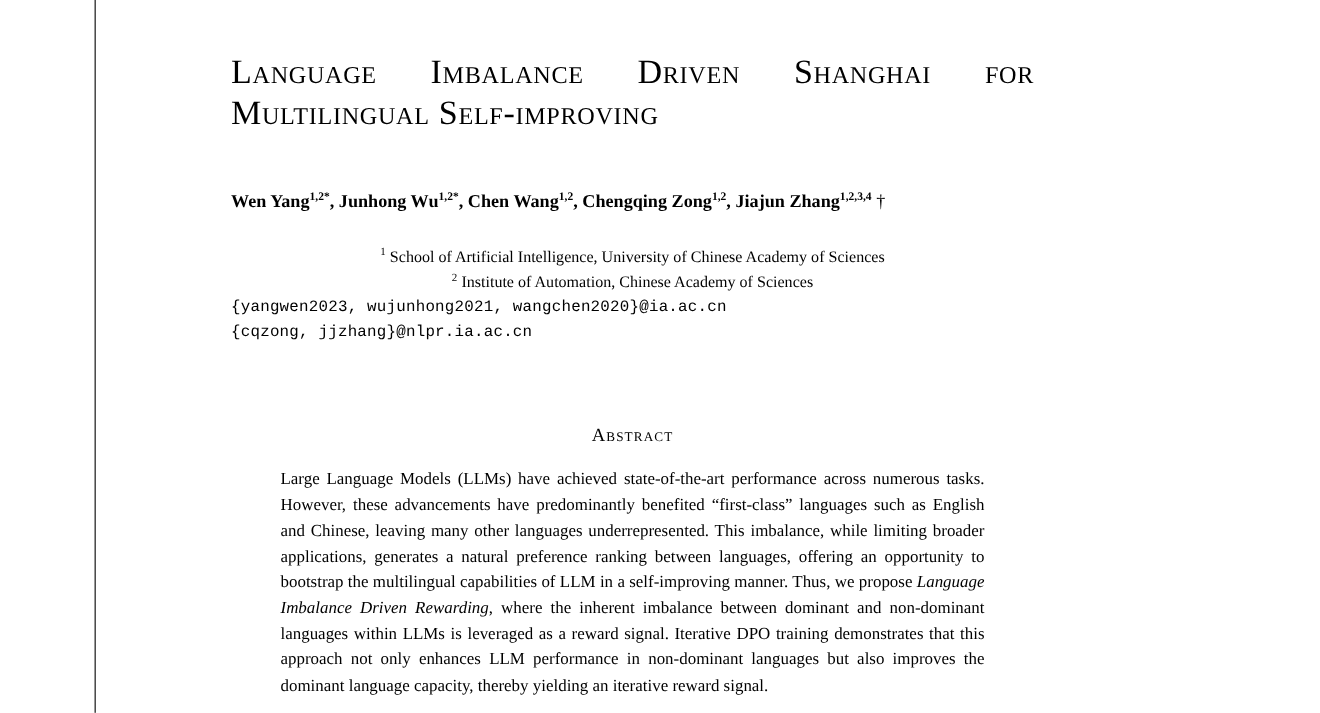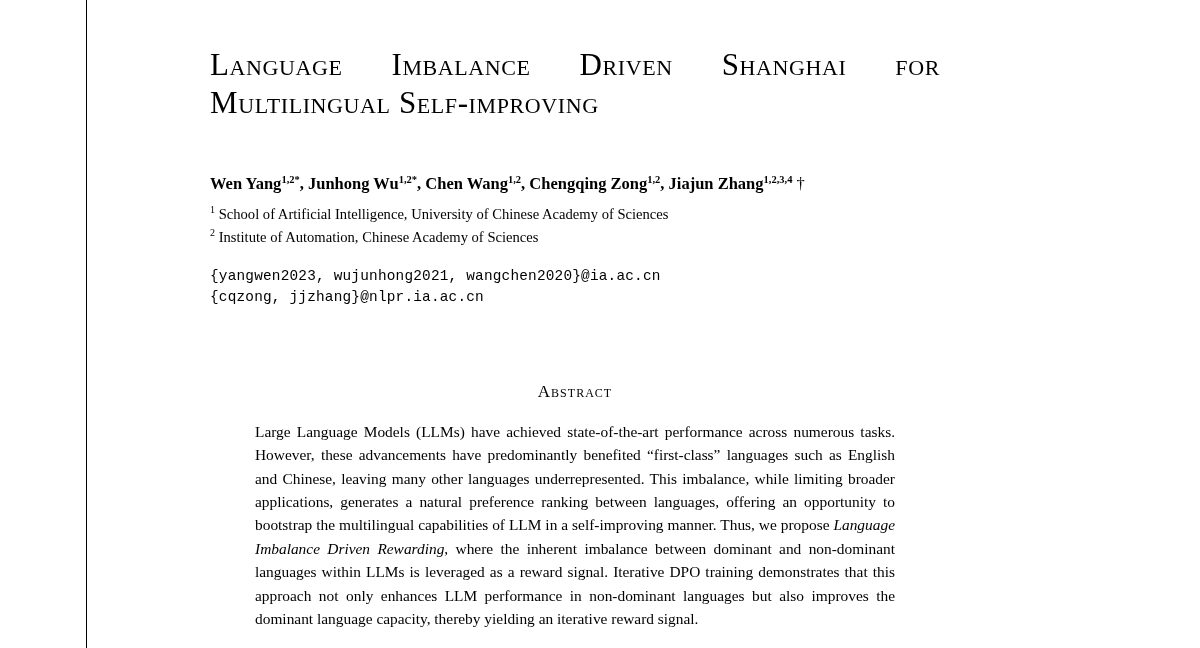--- a/index.html
+++ b/index.html
@@ -82,35 +82,36 @@
   .authors sup {
     font-size: 10.5px;
     font-weight: bold;
     vertical-align: super;
   }
   .authors .dagger {
     font-weight: normal;
   }
 
   .affils {
-    margin-top: 8px;
+    margin-top: 28px;
     font-size: 14.6px;
     line-height: 1.53;
+    text-align: center;
   }
   .affils sup {
     font-size: 10px;
     vertical-align: super;
   }
   .affils .sp {
     display: inline-block;
     width: 14px;
   }
 
   .emails {
-    margin-top: 17px;
+    margin-top: 2px;
     font-family: "Liberation Mono", monospace;
     font-size: 14.4px;
     line-height: 1.5;
     letter-spacing: 0.2px;
   }
 
   .abstract-head {
     margin-top: 73px;
     text-align: center;
     font-size: 17px;

